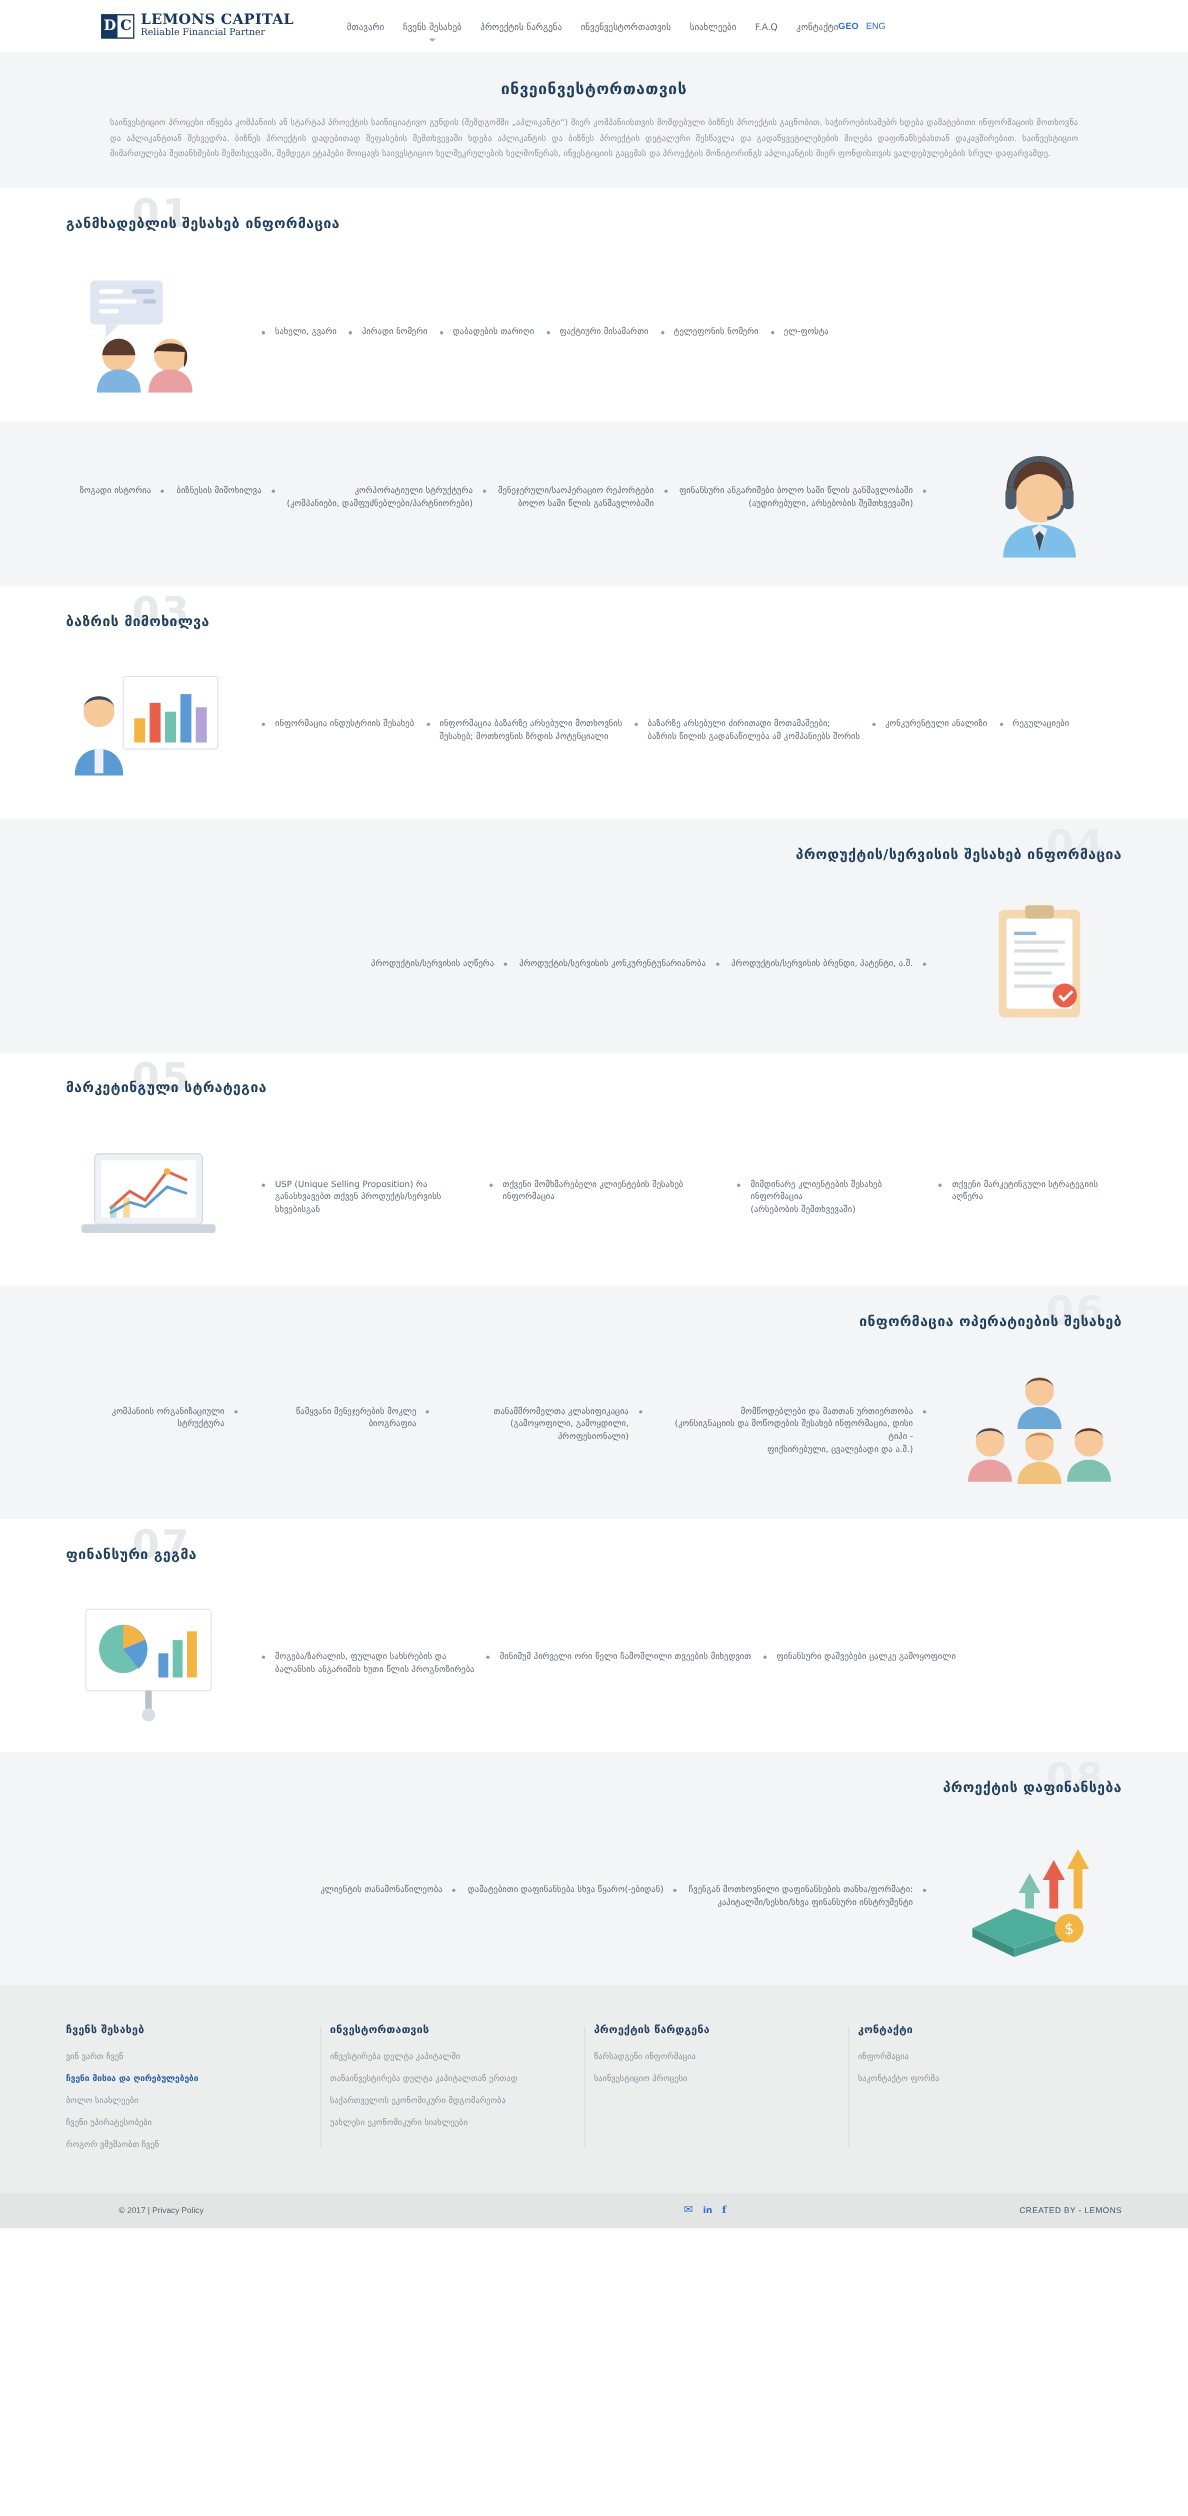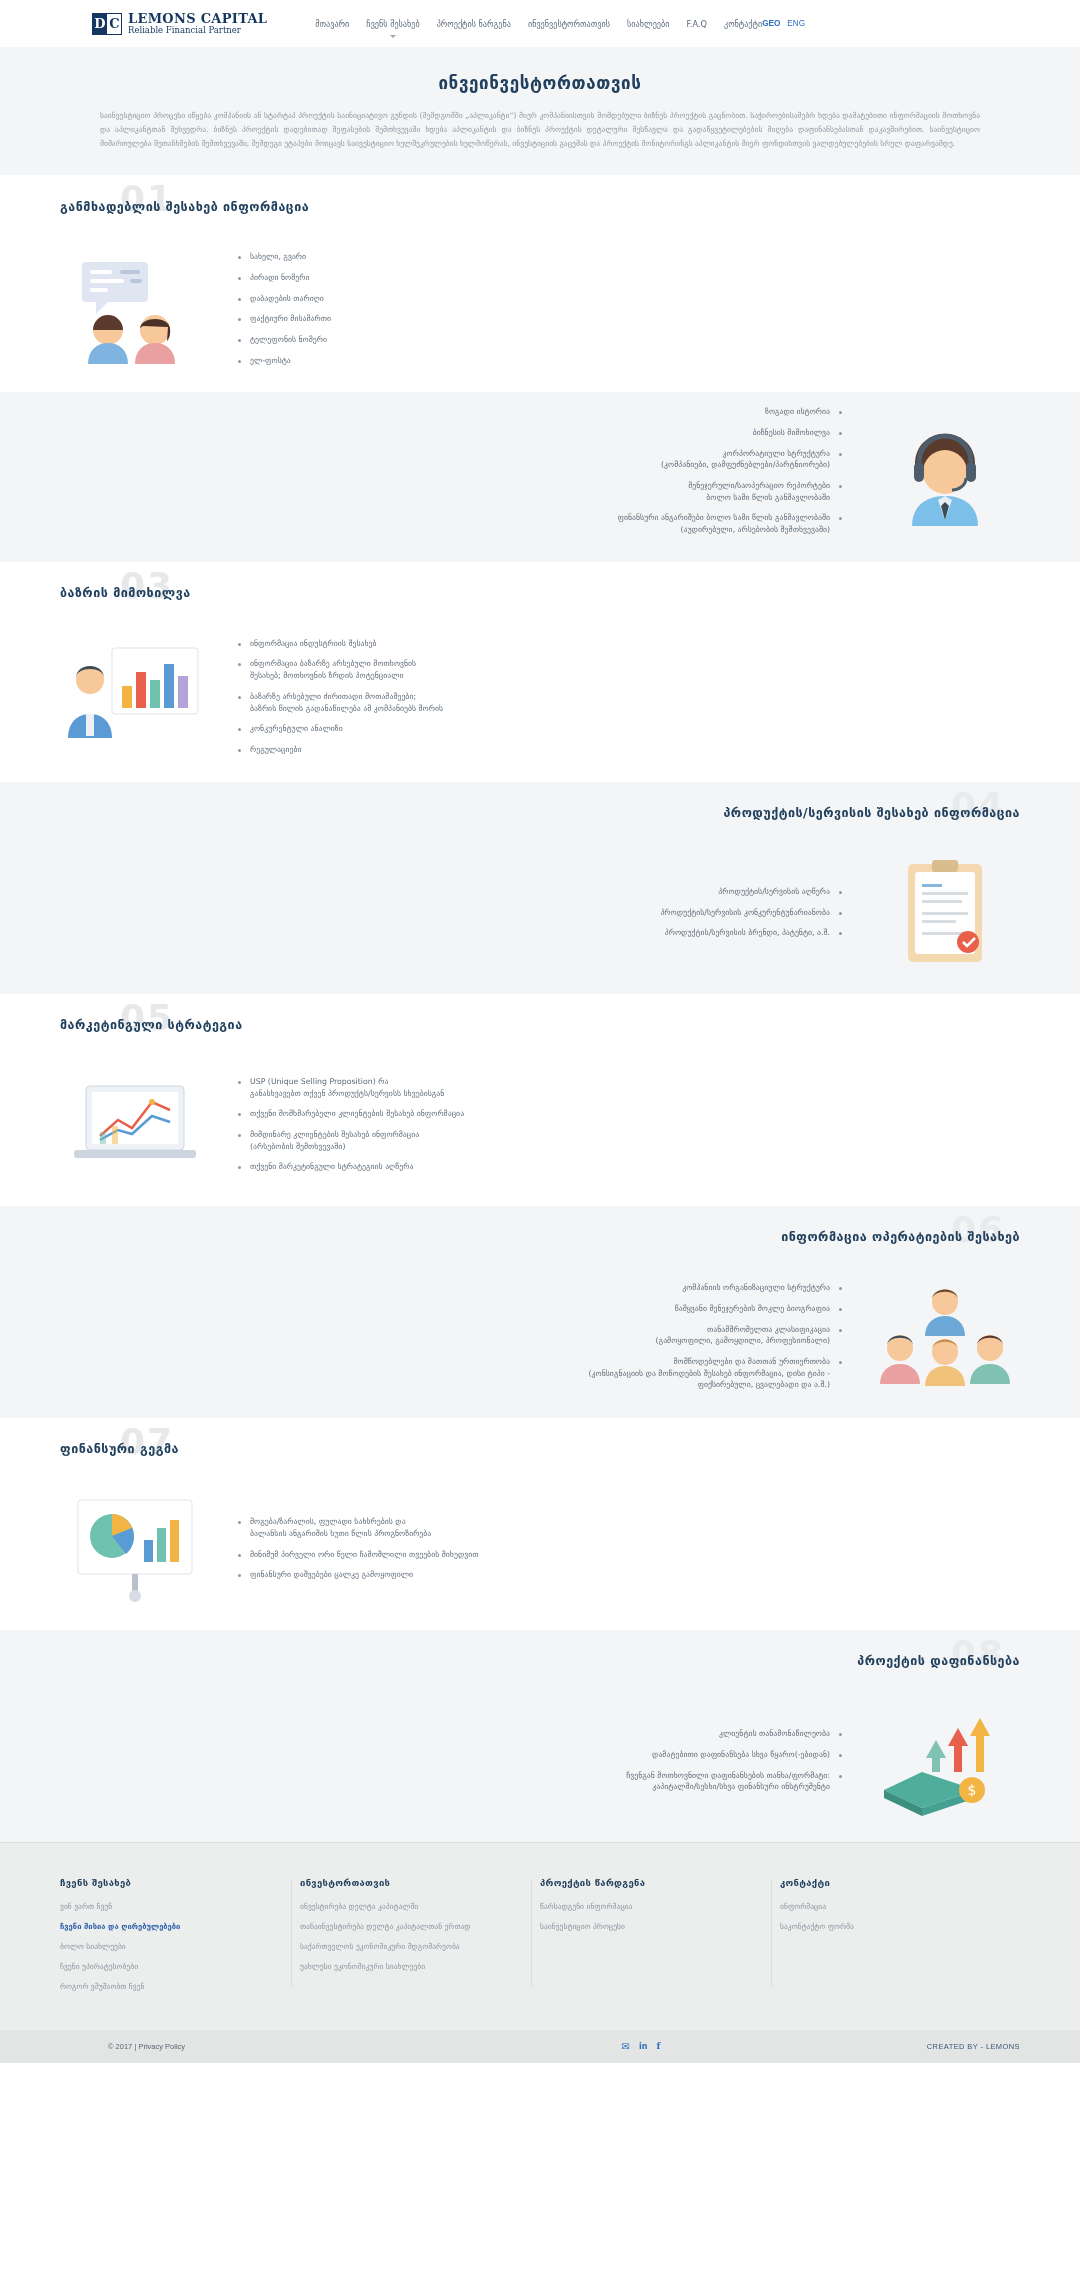--- a/index.html
+++ b/index.html
@@ -45,21 +45,21 @@
   }
   .lang-group{display:flex;gap:7px;margin-left:0;}
   .lang{font-size:8.2px;color:#2f6fc4;cursor:pointer;font-family:"Liberation Sans",sans-serif;}
   .lang.active{color:#2f6fc4;font-weight:bold;}
 
   
   .hero{
     background:#f4f5f6;padding:26px 0 24px;text-align:center;
   }
   .hero h1{
-    font-size:17px;font-weight:bold;color:#21405e;letter-spacing:.6px;
+    font-size:14px;font-weight:bold;color:#21405e;letter-spacing:.6px;
     margin-bottom:16px;
   }
   .hero p{
     width:880px;margin:0 auto;font-size:7.6px;line-height:1.85;color:#8d97a1;
     text-align:justify;
   }
 
   
   .section{position:relative;}
   .section.alt{background:#f4f5f6;}
@@ -78,21 +78,21 @@
     z-index:1;top:6px;letter-spacing:2px;
   }
   .section-head.left .ghost-num{left:120px;}
   .section-head.right .ghost-num{right:75px;}
   .section.alt .ghost-num{color:#e9eaec;}
 
   .section-body{
     display:flex;align-items:center;padding:14px 60px 26px;gap:26px;
   }
   .section-body.right{flex-direction:row-reverse;}
-  .bullets{list-style:none;display:flex;flex-direction:column;gap:9px;}
+  .bullets{list-style:none;display:flex;gap:9px;}
   .bullets li{
     font-size:7.8px;line-height:1.5;color:#5f6b77;position:relative;padding-left:14px;
   }
   .bullets li::before{
     content:"";position:absolute;left:2px;top:5px;width:3px;height:3px;
     background:#8e99a4;border-radius:50%;
   }
   .section-body.right .bullets li{
     text-align:right;padding-left:0;padding-right:14px;
   }

